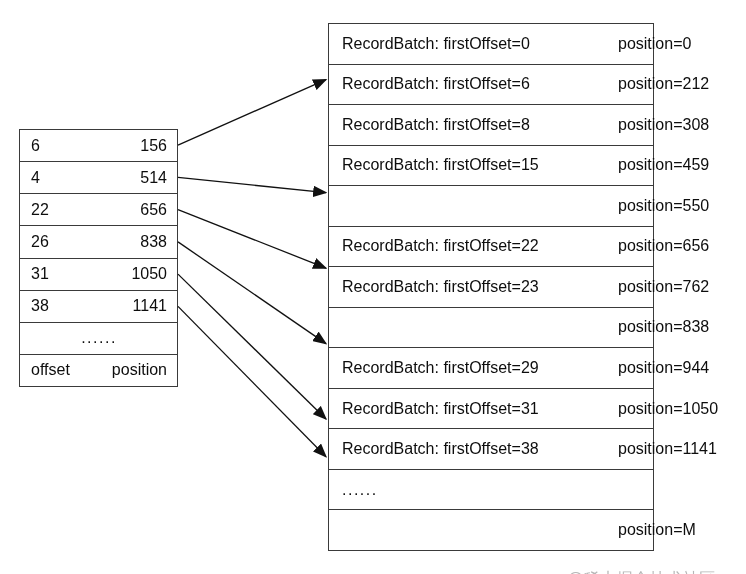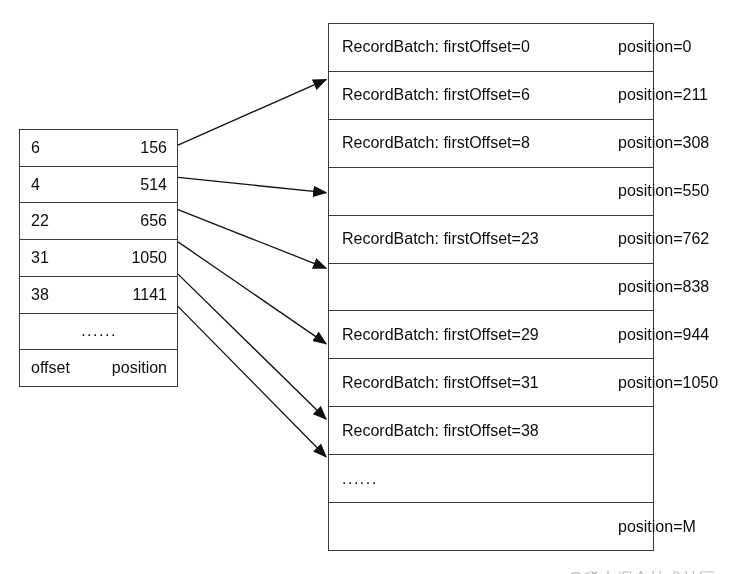--- a/index.html
+++ b/index.html
@@ -99,20 +99,24 @@
       </div>
       <div class="irow">
         <span>4</span>
         <span>514</span>
       </div>
       <div class="irow">
         <span>22</span>
         <span>656</span>
       </div>
       <div class="irow">
+        <span>26</span>
+        <span>838</span>
+      </div>
+      <div class="irow">
         <span>31</span>
         <span>1050</span>
       </div>
       <div class="irow">
         <span>38</span>
         <span>1141</span>
       </div>
       <div class="irow dots">
         <span>......</span>
       </div>
@@ -122,46 +126,55 @@
       </div>
     </div>
 
   <div class="log-table" id="log-table">
       <div class="lrow">
         <span class="rec">RecordBatch: firstOffset=0</span>
         <span class="pos">position=0</span>
       </div>
       <div class="lrow">
         <span class="rec">RecordBatch: firstOffset=6</span>
-        <span class="pos">position=211</span>
+        <span class="pos">position=212</span>
       </div>
       <div class="lrow">
         <span class="rec">RecordBatch: firstOffset=8</span>
         <span class="pos">position=308</span>
       </div>
       <div class="lrow">
+        <span class="rec">RecordBatch: firstOffset=15</span>
+        <span class="pos">position=459</span>
+      </div>
+      <div class="lrow">
         <span class="pos">position=550</span>
+      </div>
+      <div class="lrow">
+        <span class="rec">RecordBatch: firstOffset=22</span>
+        <span class="pos">position=656</span>
       </div>
       <div class="lrow">
         <span class="rec">RecordBatch: firstOffset=23</span>
         <span class="pos">position=762</span>
       </div>
       <div class="lrow">
         <span class="pos">position=838</span>
       </div>
       <div class="lrow">
         <span class="rec">RecordBatch: firstOffset=29</span>
         <span class="pos">position=944</span>
       </div>
       <div class="lrow">
         <span class="rec">RecordBatch: firstOffset=31</span>
         <span class="pos">position=1050</span>
       </div>
       <div class="lrow">
         <span class="rec">RecordBatch: firstOffset=38</span>
+        <span class="pos">position=1141</span>
       </div>
       <div class="lrow dots">
         <span class="rec">......</span>
       </div>
       <div class="lrow">
         <span class="pos">position=M</span>
       </div>
     </div>
 
   <svg class="arrows-svg" id="arrows-svg" viewBox="0 0 746 574" xmlns="http://www.w3.org/2000/svg">

